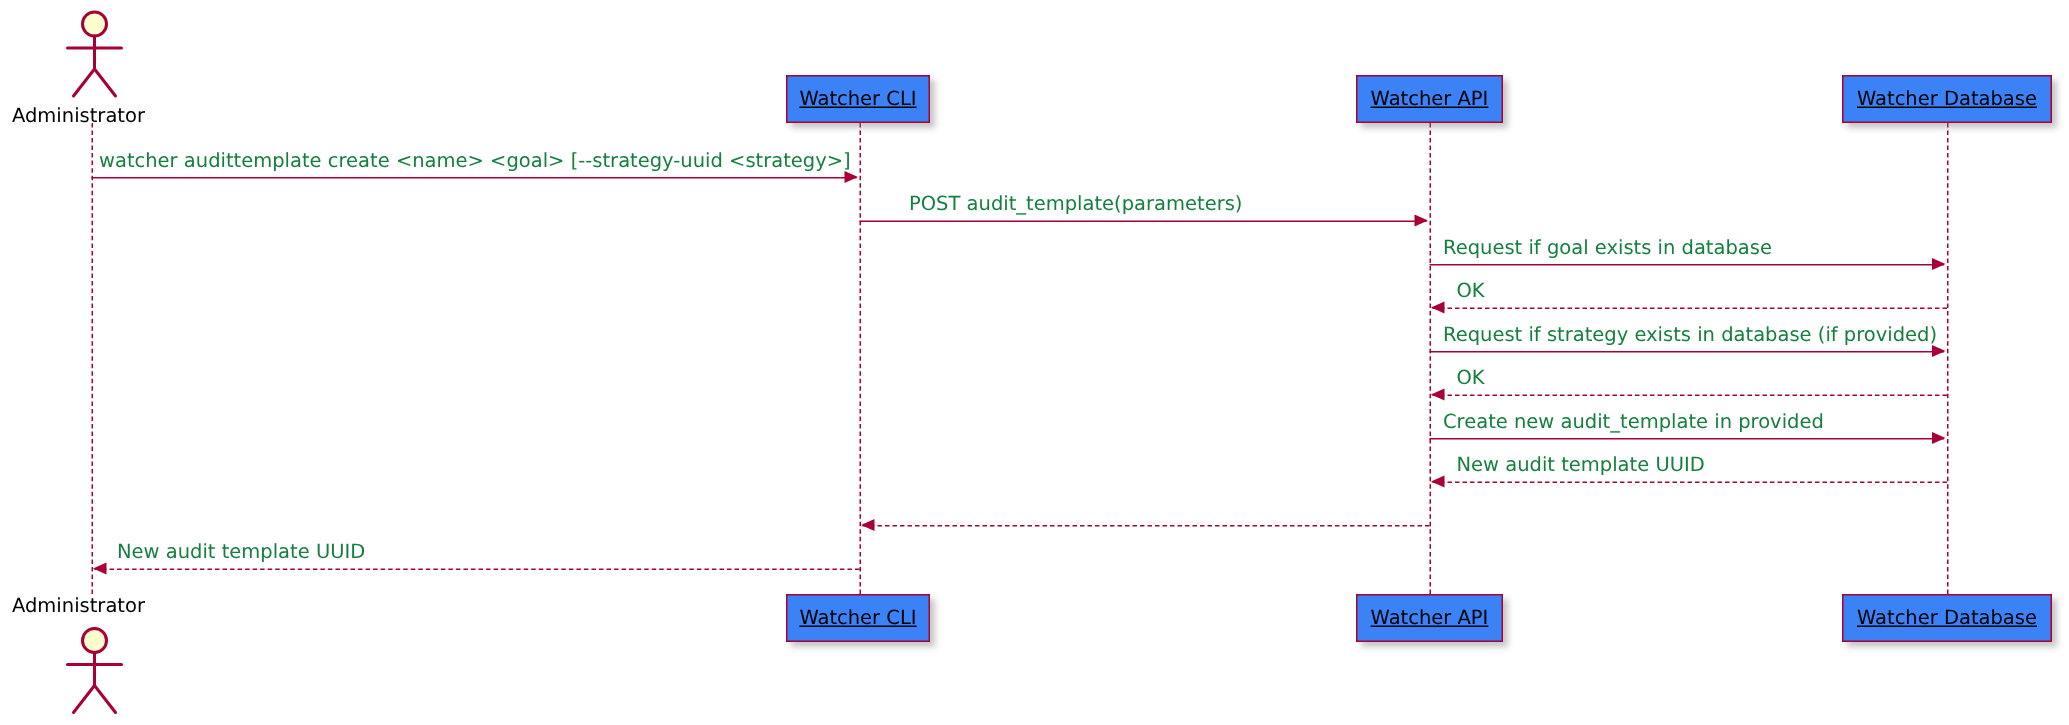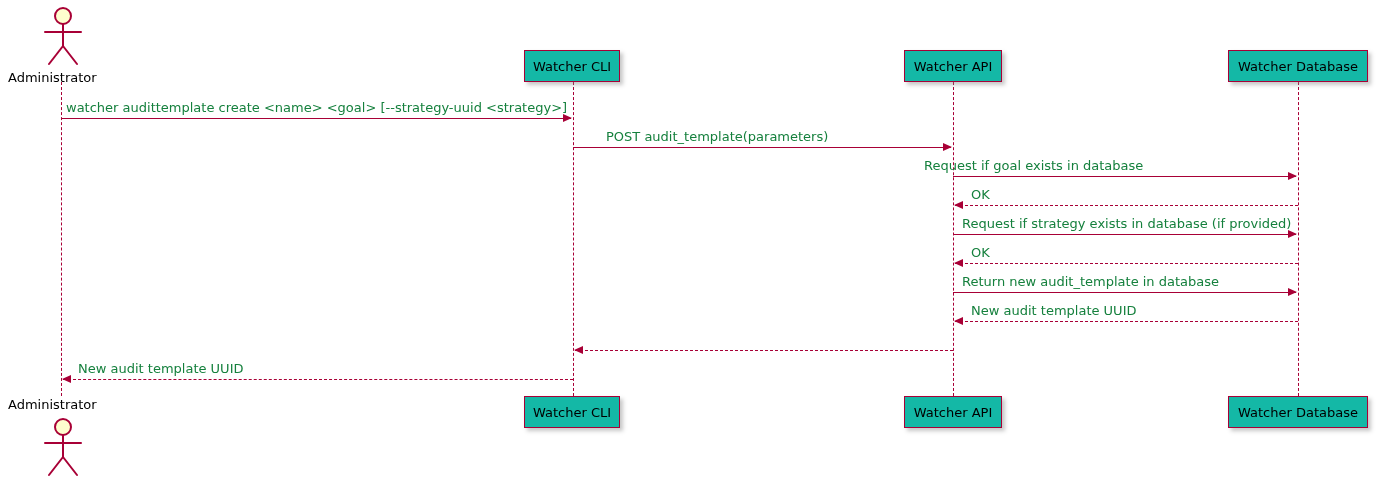--- a/index.html
+++ b/index.html
@@ -24,27 +24,28 @@
     position: absolute;
     width: 0;
     border-left: 1px dashed #A80036;
     z-index: 1;
   }
 
   
   .participant {
     position: absolute;
     box-sizing: border-box;
-    background: #14b8a6;
+    background: #3b82f6;
     border: 1px solid #A80036;
     box-shadow: 3px 3px 4px rgba(130,130,130,0.45);
     display: flex;
     align-items: center;
     justify-content: center;
     z-index: 3;
+    text-decoration: underline;
   }
   .participant .plabel {
     font-size: 13px;
     color: #000000;
     line-height: 1;
     white-space: nowrap;
   }
 
   
   .actor {
@@ -157,41 +158,41 @@
     <div class="msg-label" style="left: 66px; top: 101px;">watcher audittemplate create &lt;name&gt; &lt;goal&gt; [--strategy-uuid &lt;strategy&gt;]</div>
     <div class="msg solid right" style="left: 573px; top: 147px; width: 378px;">
       <div class="line"></div>
       <div class="head"></div>
     </div>
     <div class="msg-label" style="left: 578px; top: 130px; margin-left: 28px;">POST audit_template(parameters)</div>
     <div class="msg solid right" style="left: 953px; top: 176px; width: 343px;">
       <div class="line"></div>
       <div class="head"></div>
     </div>
-    <div class="msg-label" style="left: 924px; top: 159px;">Request if goal exists in database</div>
+    <div class="msg-label" style="left: 962px; top: 159px;">Request if goal exists in database</div>
     <div class="msg dashed left" style="left: 955px; top: 205px; width: 343px;">
       <div class="line"></div>
       <div class="head"></div>
     </div>
     <div class="msg-label" style="left: 971px; top: 188px;">OK</div>
     <div class="msg solid right" style="left: 953px; top: 234px; width: 343px;">
       <div class="line"></div>
       <div class="head"></div>
     </div>
     <div class="msg-label" style="left: 962px; top: 217px;">Request if strategy exists in database (if provided)</div>
     <div class="msg dashed left" style="left: 955px; top: 263px; width: 343px;">
       <div class="line"></div>
       <div class="head"></div>
     </div>
     <div class="msg-label" style="left: 971px; top: 246px;">OK</div>
     <div class="msg solid right" style="left: 953px; top: 292px; width: 343px;">
       <div class="line"></div>
       <div class="head"></div>
     </div>
-    <div class="msg-label" style="left: 962px; top: 275px;">Return new audit_template in database</div>
+    <div class="msg-label" style="left: 962px; top: 275px;">Create new audit_template in provided</div>
     <div class="msg dashed left" style="left: 955px; top: 321px; width: 343px;">
       <div class="line"></div>
       <div class="head"></div>
     </div>
     <div class="msg-label" style="left: 971px; top: 304px;">New audit template UUID</div>
     <div class="msg dashed left" style="left: 575px; top: 350px; width: 378px;">
       <div class="line"></div>
       <div class="head"></div>
     </div>
     <div class="msg dashed left" style="left: 63px; top: 379px; width: 510px;">

